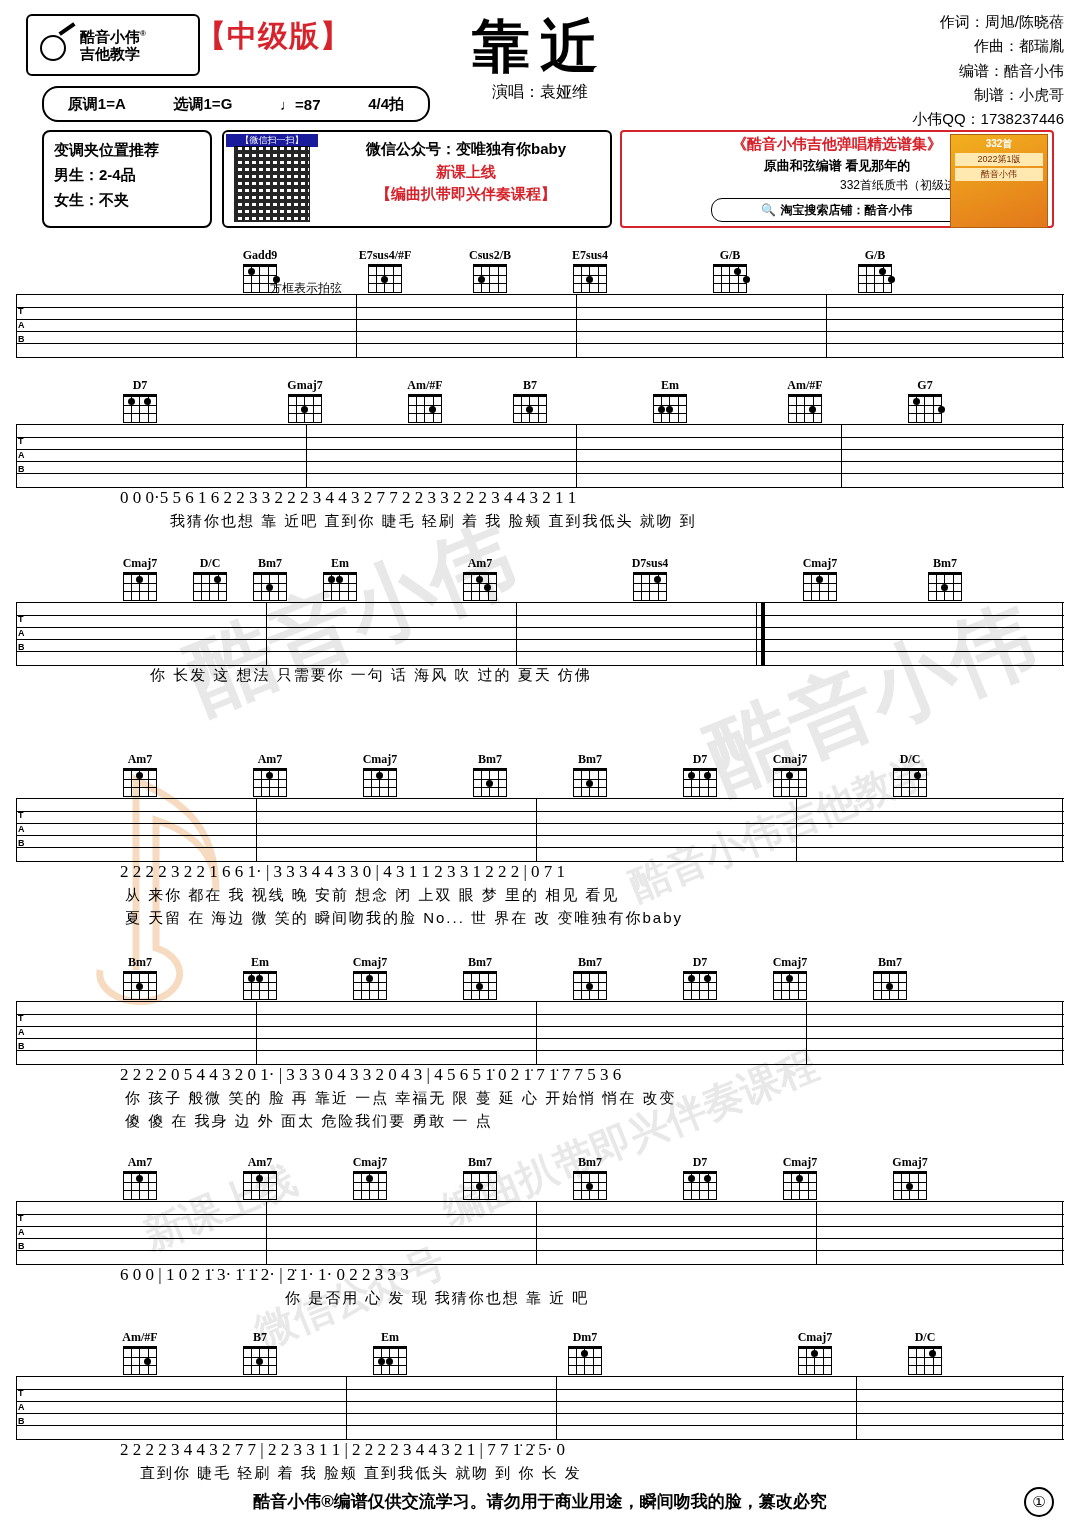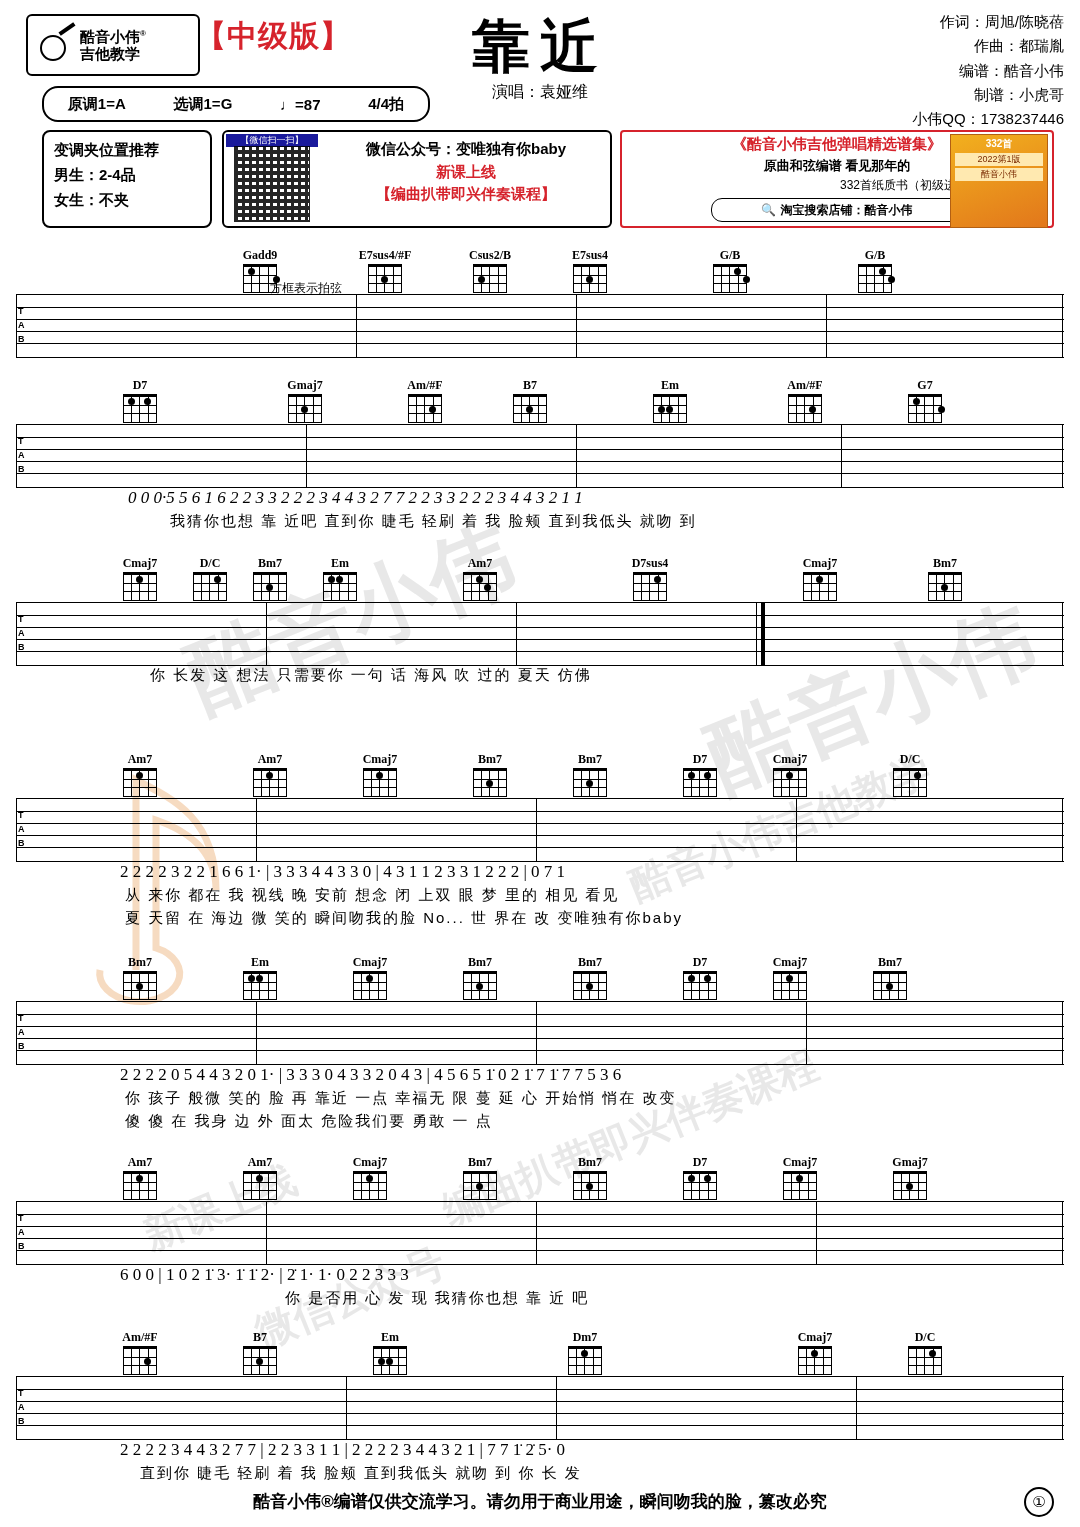--- a/index.html
+++ b/index.html
@@ -391,21 +391,21 @@
       <div class="tlabel" style="top:12px">T</div>
         <div class="tlabel" style="top:26px">A</div>
         <div class="tlabel" style="top:40px">B</div>
       <div class="bar" style="left:0"></div>
         <div class="bar" style="left:290px"></div>
       <div class="bar" style="left:560px"></div>
         <div class="bar" style="left:825px"></div>
       <div class="bar" style="left:1046px"></div>
     </div>
     <div class="numrow">
-      <span style="left:128px;font-style:italic;">0 0 0·5 5 6 1 6  2 2 3 3   2 2 2 3 4 4 3 2 7 7  2 2 3 3  2 2 2 3 4 4 3 2 1 1</span>
+      <span style="left:120px;">0 0 0·5 5 6 1 6  2 2 3 3   2 2 2 3 4 4 3 2 7 7  2 2 3 3  2 2 2 3 4 4 3 2 1 1</span>
     </div>
     <div class="lyrics">
       <span style="left:170px;">我猜你也想 靠 近吧    直到你 睫毛 轻刷 着 我 脸颊    直到我低头 就吻 到</span>
     </div>
   </div>
 
   <div class="system" style="top:556px;">
     <div class="chordrow">
       <div class="chord" style="left:110px;">
           <div class="nm">Cmaj7</div>

